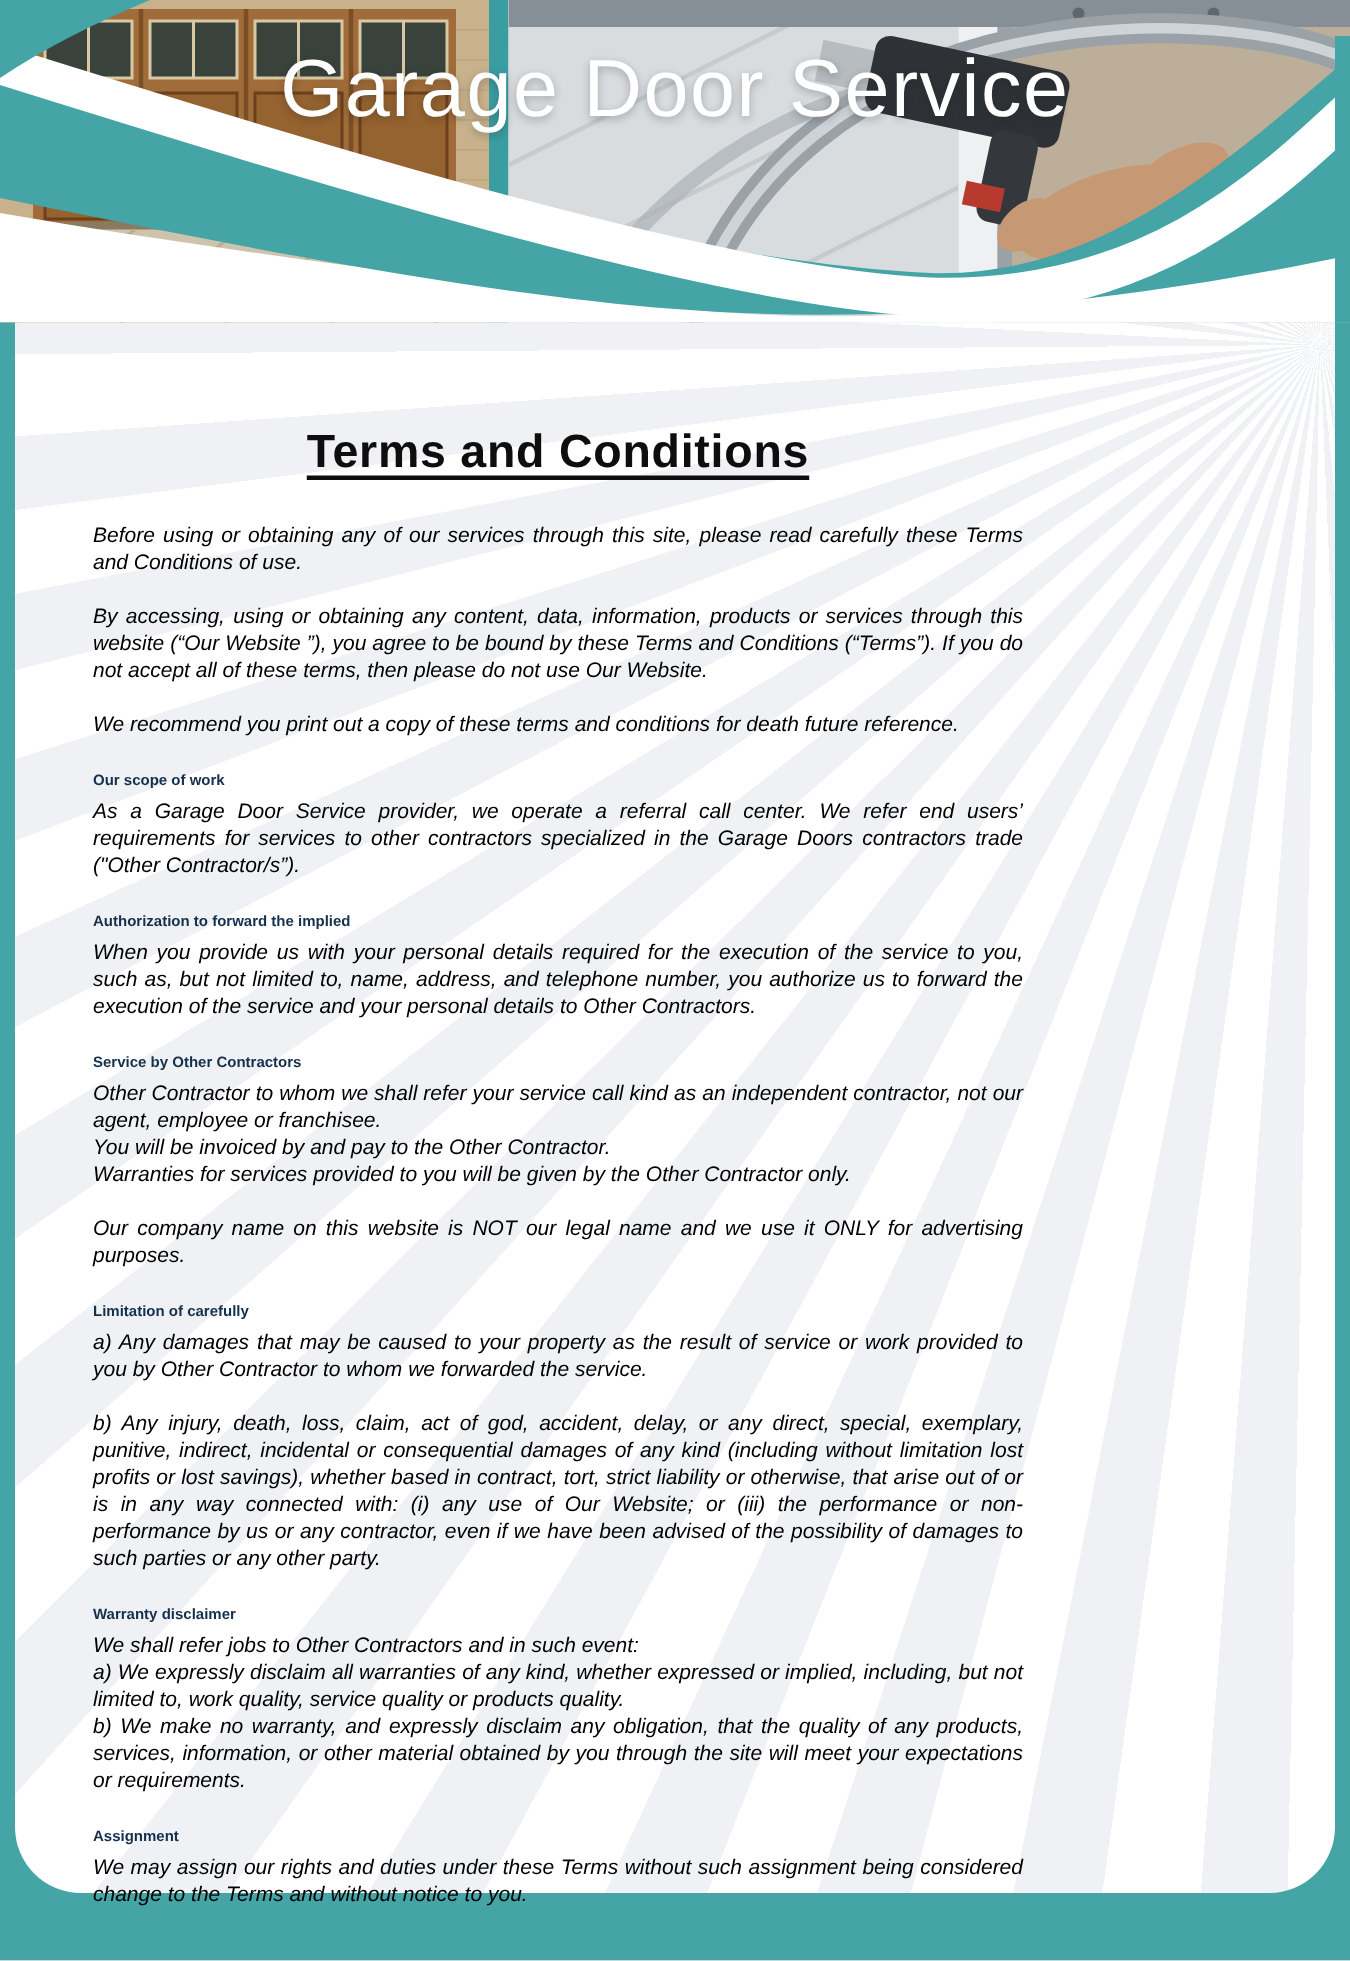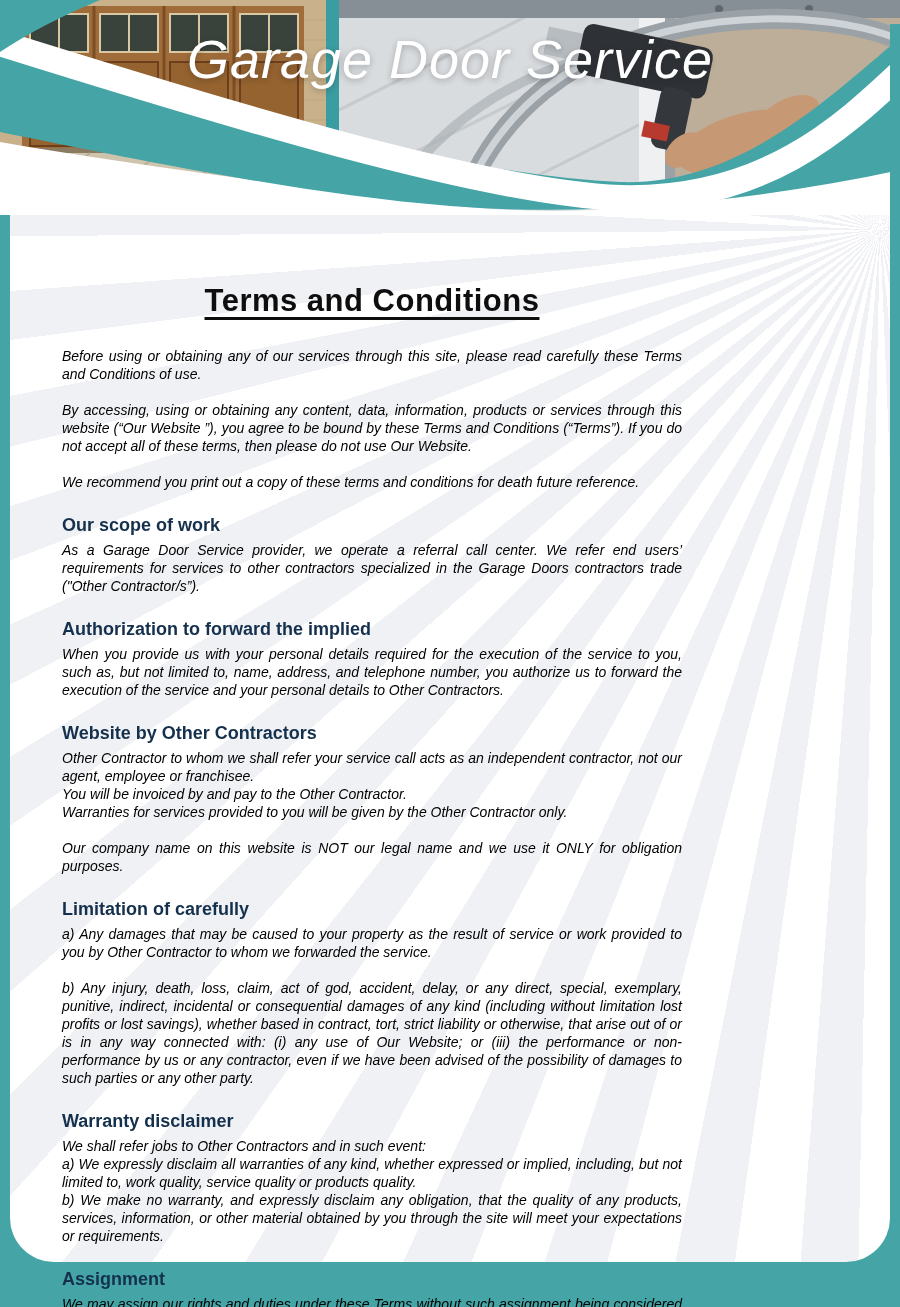--- a/index.html
+++ b/index.html
@@ -19,40 +19,39 @@
   
   .header{position:absolute;left:0;top:0;width:900px;height:215px;overflow:hidden;}
   .photo-left{position:absolute;left:0;top:0;width:326px;height:215px;}
   .photo-divider{position:absolute;left:326px;top:0;width:13px;height:215px;background:#3a9da1;}
   .photo-right{position:absolute;left:339px;top:0;width:561px;height:215px;}
   .swoosh{position:absolute;left:0;top:0;width:900px;height:215px;}
   .header-title{
     position:absolute;left:0;right:0;top:28px;margin:0;text-align:center;
     color:#ffffff;font-size:54px;font-weight:400;letter-spacing:1px;
     text-shadow:0 2px 6px rgba(30,30,30,.28);
-    font-style:italic;
   }
   .right-strip{position:absolute;right:0;top:24px;width:10px;height:191px;background:#45a5a6;}
   
   .content{
     position:absolute;left:10px;top:215px;width:724px;box-sizing:border-box;
     padding:32px 52px 0 52px;
     margin-top:36px;
   }
   .terms-title{
     margin:0 0 28px;text-align:center;
     font-size:31px;font-weight:700;color:#0e0e0e;letter-spacing:.5px;
     text-decoration:underline;text-decoration-thickness:2.5px;text-underline-offset:6px;
   }
   .content p{
     margin:0 0 18px;font-size:14px;line-height:18px;color:#000000;
     text-align:justify;white-space:pre-line;font-style:italic;
   }
   .content h2{
-    margin:24px 0 5px;font-size:18px;font-weight:700;color:#14304d;
+    margin:24px 0 5px;font-size:10px;font-weight:700;color:#14304d;
   }
 </style>
 </head>
 <body>
 
 <div class="page">
 
   <div class="card"></div>
 
   <div class="header">
@@ -159,25 +158,25 @@
       <h2>Our scope of work</h2>
       <p>As a Garage Door Service provider, we operate a referral call center. We refer end users’ requirements for services to other contractors specialized in the Garage Doors contractors trade ("Other Contractor/s”).</p>
     </section>
 
     <section>
       <h2>Authorization to forward the implied</h2>
       <p>When you provide us with your personal details required for the execution of the service to you, such as, but not limited to, name, address, and telephone number, you authorize us to forward the execution of the service and your personal details to Other Contractors.</p>
     </section>
 
     <section>
-      <h2>Website by Other Contractors</h2>
-      <p>Other Contractor to whom we shall refer your service call acts as an independent contractor, not our agent, employee or franchisee.
+      <h2>Service by Other Contractors</h2>
+      <p>Other Contractor to whom we shall refer your service call kind as an independent contractor, not our agent, employee or franchisee.
 You will be invoiced by and pay to the Other Contractor.
 Warranties for services provided to you will be given by the Other Contractor only.</p>
-      <p>Our company name on this website is NOT our legal name and we use it ONLY for obligation purposes.</p>
+      <p>Our company name on this website is NOT our legal name and we use it ONLY for advertising purposes.</p>
     </section>
 
     <section>
       <h2>Limitation of carefully</h2>
       <p>a) Any damages that may be caused to your property as the result of service or work provided to you by Other Contractor to whom we forwarded the service.</p>
       <p>b) Any injury, death, loss, claim, act of god, accident, delay, or any direct, special, exemplary, punitive, indirect, incidental or consequential damages of any kind (including without limitation lost profits or lost savings), whether based in contract, tort, strict liability or otherwise, that arise out of or is in any way connected with: (i) any use of Our Website; or (iii) the performance or non-performance by us or any contractor, even if we have been advised of the possibility of damages to such parties or any other party.</p>
     </section>
 
     <section>
       <h2>Warranty disclaimer</h2>

